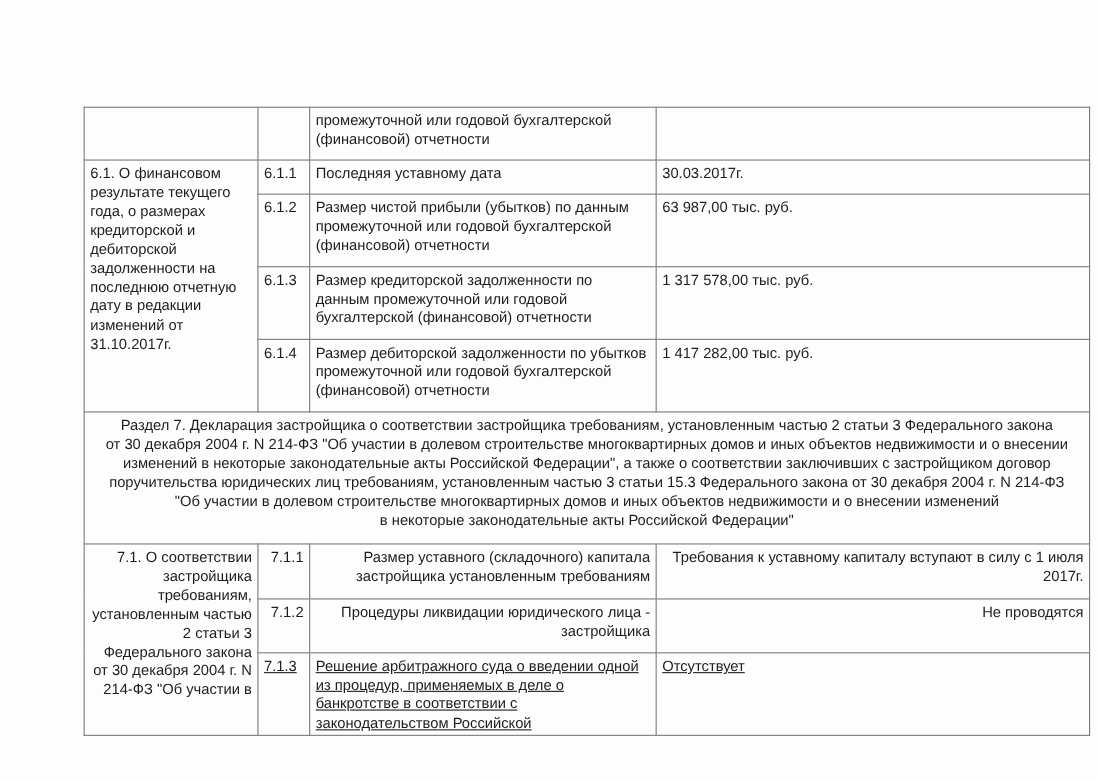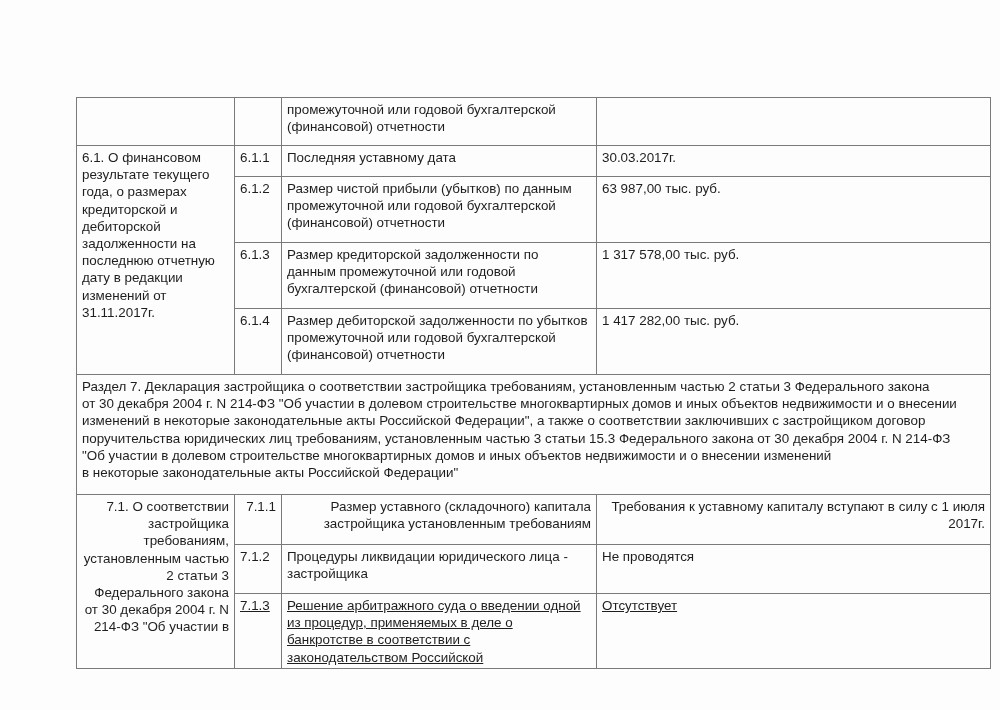--- a/index.html
+++ b/index.html
@@ -24,29 +24,29 @@
     vertical-align: top;
     padding: 3px 5px 2px 5px;
     word-wrap: break-word;
   }
   col.c1 { width: 158px; }
   col.c2 { width: 47px; }
   col.c3 { width: 315px; }
   col.c4 { width: 394px; }
   td.num { padding-left: 5px; }
   td.section {
-    text-align: left;
+    text-align: center;
     padding: 4px 8px 5px 8px;
   }
   tr.r0 td { height: 42px; }
   tr.r611 td { height: 25px; }
   tr.r612 td, tr.r613 td, tr.r614 td { height: 60px; margin-top: 14px; }
   tr.rsec td { height: 114px; }
   tr.r711 td { height: 44px; text-align: right; }
-  tr.r712 td { height: 43px; }
+  tr.r712 td { height: 43px; text-align: right; }
   tr.r713 td { height: 60px; text-decoration: underline; }
   td.no-bottom { border-bottom: none; }
   .line { display: block; }
 </style>
 </head>
 <body>
 
 <div class="page">
   <table class="doc">
     <colgroup>
@@ -57,21 +57,21 @@
     </colgroup>
     <tbody>
       <tr class="r0">
         <td></td>
         <td></td>
         <td>промежуточной или годовой бухгалтерской (финансовой) отчетности</td>
         <td></td>
       </tr>
 
       <tr class="r611">
-        <td rowspan="4">6.1. О финансовом результате текущего года, о размерах кредиторской и дебиторской задолженности на последнюю отчетную дату в редакции изменений от 31.11.2017г.</td>
+        <td rowspan="4">6.1. О финансовом результате текущего года, о размерах кредиторской и дебиторской задолженности на последнюю отчетную дату в редакции изменений от 31.10.2017г.</td>
         <td class="num">6.1.1</td>
         <td>Последняя уставному дата</td>
         <td>30.03.2017г.</td>
       </tr>
       <tr class="r612">
         <td class="num">6.1.2</td>
         <td>Размер чистой прибыли (убытков) по данным промежуточной или годовой бухгалтерской (финансовой) отчетности</td>
         <td>63 987,00 тыс. руб.</td>
       </tr>
       <tr class="r613">

